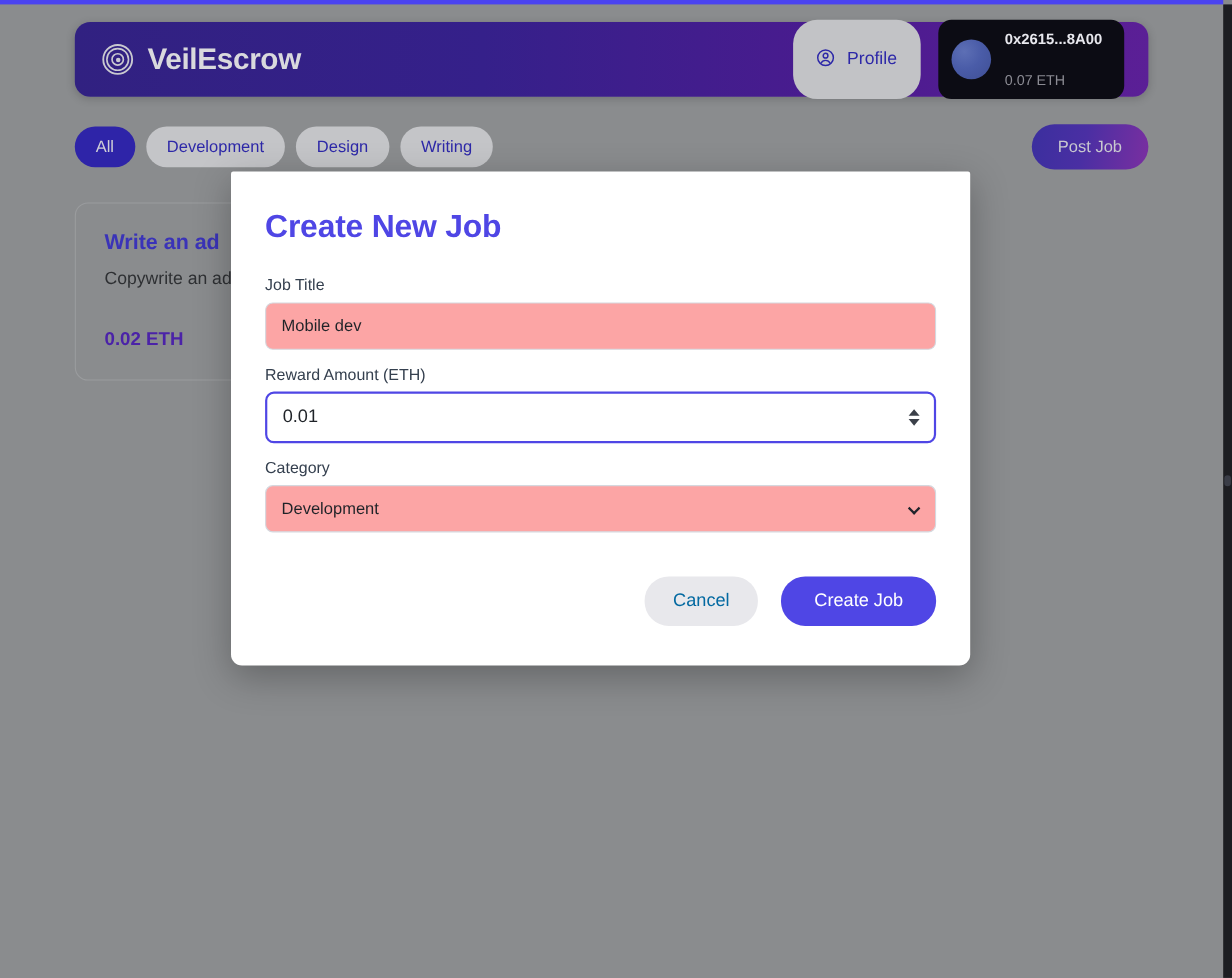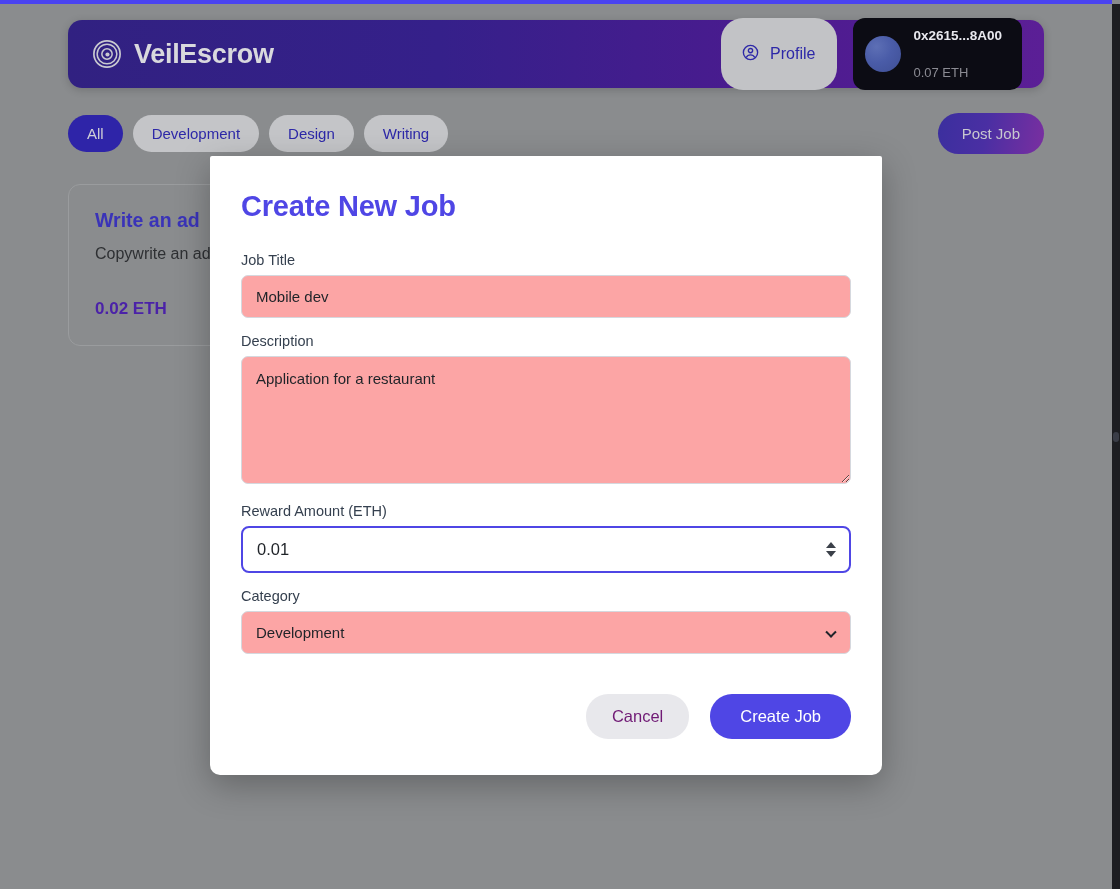--- a/index.html
+++ b/index.html
@@ -301,21 +301,21 @@
 
   .btn {
     border: none;
     border-radius: 22px;
     font-family: "Liberation Sans", sans-serif;
     font-size: 16.5px;
     padding: 13px 26px;
     cursor: pointer;
   }
 
-  .btn-cancel { background: #e8e8ec; color: #701a75; }
+  .btn-cancel { background: #e8e8ec; color: #0369a1; }
   .btn-create { background: #4f46e5; color: #ffffff; padding: 13px 30px; }
 
   
   #scrollbar {
     position: absolute;
     right: 0; top: 4px;
     width: 8px;
     height: 885px;
     background: #1d1e22;
     z-index: 55;
@@ -395,24 +395,20 @@
 <div id="modal-backdrop"></div>
 
 <div id="modal">
   <div id="modal-title">Create New Job</div>
 
   <div class="field">
     <label class="field-label">Job Title</label>
     <input class="text-input" type="text" value="Mobile dev" style="">
   </div>
 
-  <div class="field">
-    <label class="field-label">Description</label>
-    <textarea class="textarea-input" style="">Application for a restaurant</textarea>
-  </div>
 
   <div class="field">
     <label class="field-label">Reward Amount (ETH)</label>
     <div class="number-wrap">
       <input class="number-input" type="text" value="0.01" style="">
       <span class="spinner">
         <span class="spin-up"></span>
         <span class="spin-down"></span>
       </span>
     </div>

